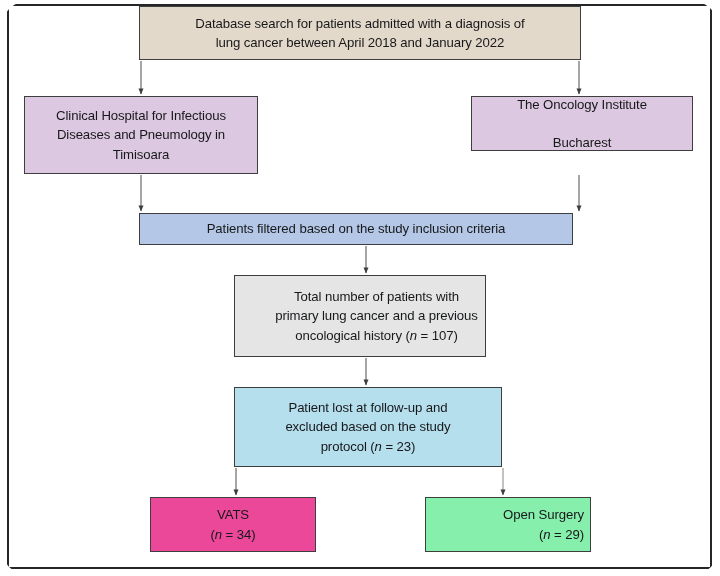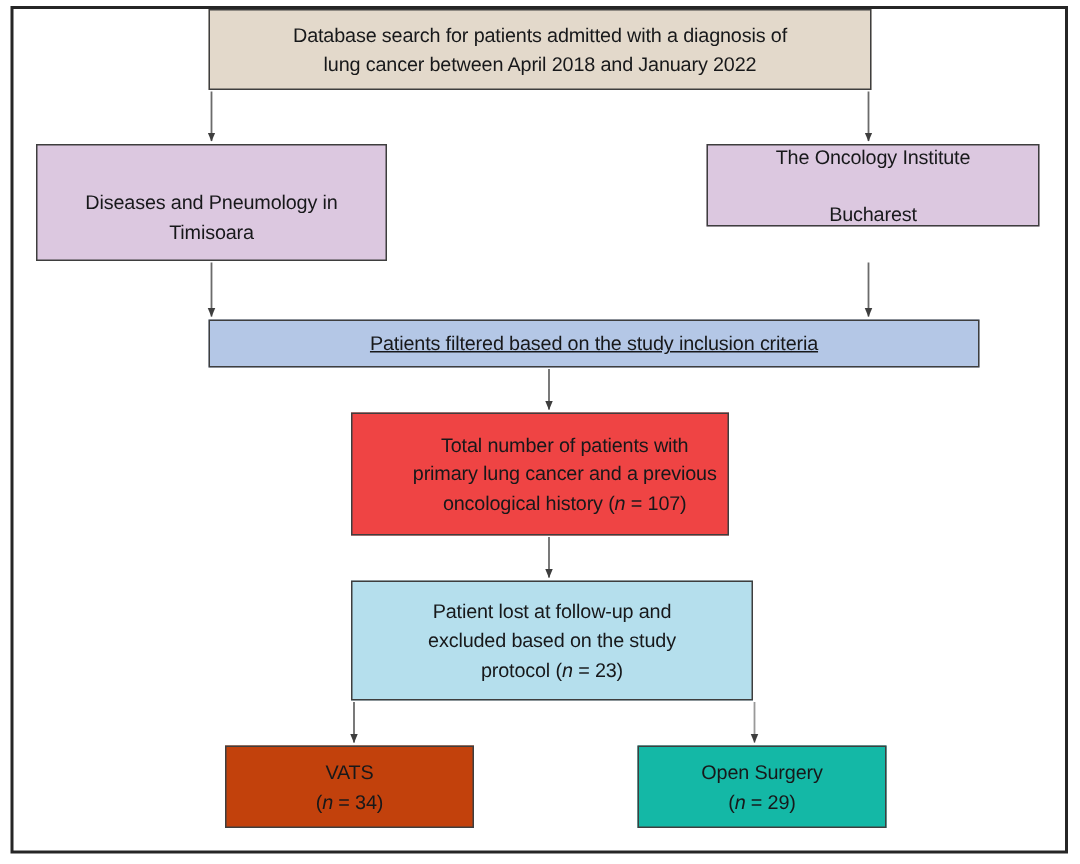--- a/index.html
+++ b/index.html
@@ -7,20 +7,21 @@
     padding: 0;
     background: #ffffff;
   }
   #root {
     position: relative;
     width: 720px;
     height: 576px;
     background: #ffffff;
     font-family: "Liberation Sans", sans-serif;
     overflow: hidden;
+    border-radius: 31px;
   }
   #frame {
     position: absolute;
     left: 7px;
     top: 4px;
     width: 705px;
     height: 565px;
     border: 2px solid #262626;
     box-sizing: border-box;
     background: #ffffff;
@@ -47,21 +48,21 @@
     padding: 2px 6px;
     z-index: 3;
   }
   .node .txt { display: block; width: 100%; }
   .node em { font-style: italic; }
 
   
   #node-database   { left: 139px; top: 6px;   width: 442px; height: 54px;  background: #e3d9cb; }
   #node-hospital   { left: 24px;  top: 96px;  width: 234px; height: 78px;  background: #dcc8e0; }
   #node-oncology   { left: 471px; top: 96px;  width: 222px; height: 55px;  background: #dcc8e0; }
-  #node-filtered   { left: 139px; top: 213px; width: 514px; height: 32px;  background: #b4c7e6; text-decoration: underline; }
+  #node-filtered   { left: 139px; top: 213px; width: 434px; height: 32px;  background: #b4c7e6; }
   #node-total      { left: 234px; top: 275px; width: 252px; height: 82px;  background: #d3d9e6; }
   #node-lost       { left: 234px; top: 387px; width: 268px; height: 80px;  background: #b5dfed; }
   #node-vats       { left: 150px; top: 497px; width: 166px; height: 55px;  background: #dfe8d4; }
   #node-open       { left: 425px; top: 497px; width: 166px; height: 55px;  background: #dfe8d4; }
 </style>
 </head>
 <body>
 
 <div id="root">
 
@@ -93,61 +94,61 @@
 
   <div class="node" id="node-database" style="background: rgb(227, 217, 203);">
     <span class="txt">
       <span>Database search for patients admitted with a diagnosis of</span><br>
       <span>lung cancer between April 2018 and January 2022</span>
     </span>
   </div>
 
   <div class="node" id="node-hospital" style="background: rgb(220, 200, 224);">
     <span class="txt">
-      <br>
+      <span>Clinical Hospital for Infectious</span><br>
       <span>Diseases and Pneumology in</span><br>
       <span>Timisoara</span>
     </span>
   </div>
 
   <div class="node" id="node-oncology" style="background: rgb(220, 200, 224);">
     <span class="txt">
       <span>The Oncology Institute</span><br>
       <br>
       <span>Bucharest</span>
     </span>
   </div>
 
   <div class="node" id="node-filtered" style="background: rgb(180, 199, 230);">
     <span class="txt">Patients filtered based on the study inclusion criteria</span>
   </div>
 
-  <div class="node" id="node-total" style="background: #ef4444; padding-left: 39px;">
+  <div class="node" id="node-total" style="background: #e5e5e5; padding-left: 39px;">
     <span class="txt">
       <span>Total number of patients with</span><br>
       <span>primary lung cancer and a previous</span><br>
       <span>oncological history (</span><em>n</em>&nbsp;<span>= 107)</span>
     </span>
   </div>
 
   <div class="node" id="node-lost" style="background: rgb(181, 223, 237);">
     <span class="txt">
       <span>Patient lost at follow-up and</span><br>
       <span>excluded based on the study</span><br>
       <span>protocol (</span><em>n</em>&nbsp;<span>= 23)</span>
     </span>
   </div>
 
-  <div class="node" id="node-vats" style="background: #c2410c;">
+  <div class="node" id="node-vats" style="background: #ec4899;">
     <span class="txt">
       <span>VATS</span><br>
       <span>(</span><em>n</em>&nbsp;<span>= 34)</span>
     </span>
   </div>
 
-  <div class="node" id="node-open" style="background: #14b8a6;">
+  <div class="node" id="node-open" style="background: #86efac; text-align: right;">
     <span class="txt">
       <span>Open Surgery</span><br>
       <span>(</span><em>n</em>&nbsp;<span>= 29)</span>
     </span>
   </div>
 
 </div>
 
 </body></html>

